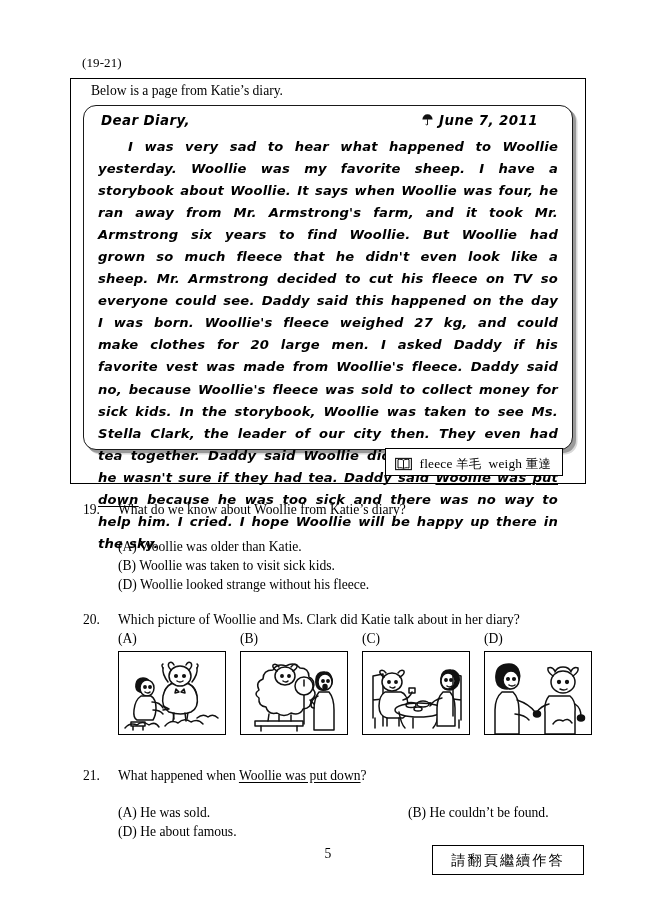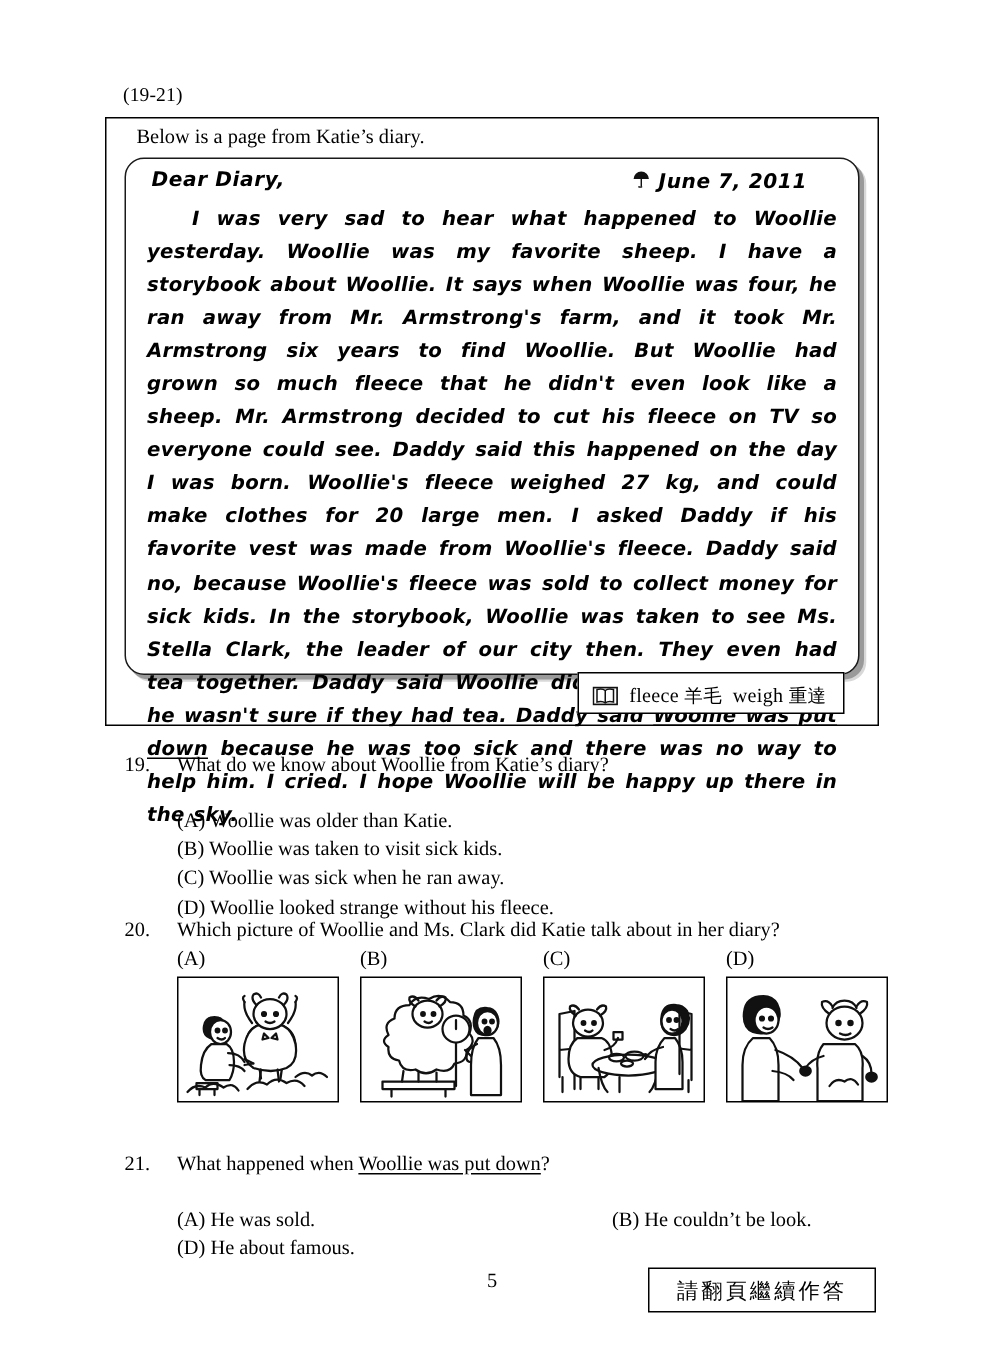--- a/index.html
+++ b/index.html
@@ -275,21 +275,20 @@
   </div>
 
   <div class="question" style="top:500px;">
     <div class="q-head">
       <span class="q-num">19.</span>
       <span>What do we know about Woollie from Katie’s diary?</span>
     </div>
     <div class="options">
       <div class="opt">(A) Woollie was older than Katie.</div>
       <div class="opt">(B) Woollie was taken to visit sick kids.</div>
-      <div class="opt">(C) Woollie was sick when he ran away.</div>
       <div class="opt">(D) Woollie looked strange without his fleece.</div>
     </div>
   </div>
 
   <div class="question" style="top:610px; height:140px;">
     <div class="q-head">
       <span class="q-num">20.</span>
       <span>Which picture of Woollie and Ms. Clark did Katie talk about in her diary?</span>
     </div>
 
@@ -460,21 +459,21 @@
     </div>
   </div>
 
   <div class="question" style="top:766px;">
     <div class="q-head">
       <span class="q-num">21.</span>
       <span>What happened when </span><u>Woollie was put down</u><span>?</span>
     </div>
     <div class="options two-col">
       <div class="opt">(A) He was sold.</div>
-      <div class="opt">(B) He couldn’t be look.</div>
+      <div class="opt">(B) He couldn’t be found.</div>
       <div class="opt">(D) He about famous.</div>
     </div>
   </div>
 
   <div class="page-number">5</div>
   <div class="continue-box">請翻頁繼續作答</div>
 
 </div>
 
 </body></html>

